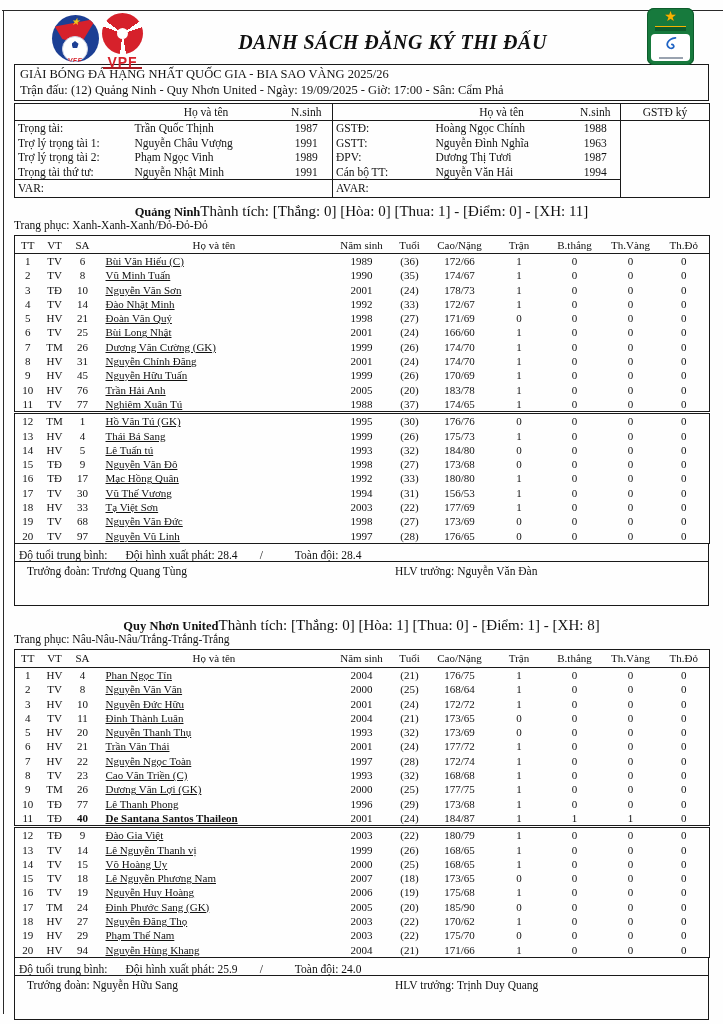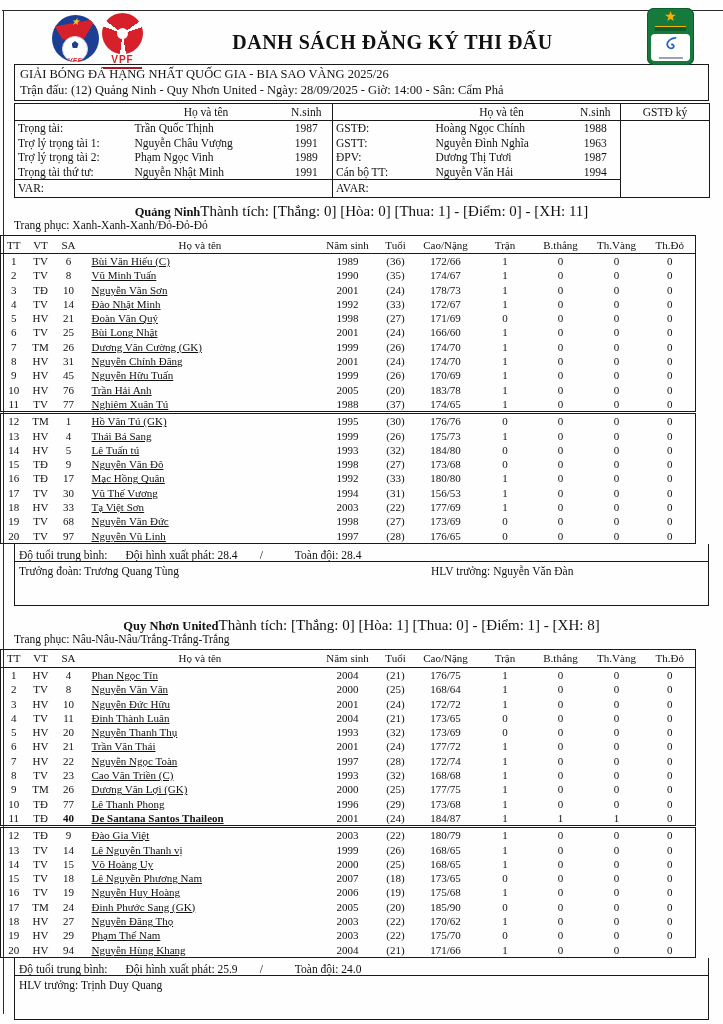--- a/index.html
+++ b/index.html
@@ -8,42 +8,42 @@
     font-family:"Liberation Serif","DejaVu Serif",serif;color:#111;
     -webkit-font-smoothing:antialiased;overflow:hidden;
   }
   
   .frame-top{position:absolute;left:2px;top:10px;width:721px;border-top:1.5px solid #2a2a2a;}
   .frame-left{position:absolute;left:3px;top:10px;height:1004px;border-left:1.5px solid #2a2a2a;}
 
   
   .doc-header{position:relative;height:64px;}
   .doc-title{position:absolute;left:72px;right:10px;top:31px;text-align:center;
-    font-size:20px;font-weight:bold;letter-spacing:.5px;}
+    font-size:20px;font-weight:bold;letter-spacing:.5px;font-style:italic;}
 
   .vff{position:absolute;left:52px;top:15px;width:47px;height:47px;border-radius:50%;
     background:#1c3f94;overflow:hidden;}
   .vff-flag{position:absolute;left:6%;top:8%;width:88%;height:55%;background:#d6212b;
     clip-path:polygon(0 30%,100% 0,62% 100%,18% 78%);}
   .vff-star{position:absolute;left:0;top:2px;width:100%;text-align:center;color:#f5c518;
     font-size:10px;line-height:10px;}
   .vff-ball{position:absolute;left:10px;top:21px;width:26px;height:26px;border-radius:50%;
     background:#fff;border:1px solid #cdd3e4;box-sizing:border-box;text-align:center;}
   .vff-ball b{display:block;margin-top:9px;font-family:"Liberation Sans",sans-serif;
     font-size:7px;line-height:7px;color:#d6212b;letter-spacing:.4px;}
   .vff-pent{display:block;margin:4px auto 0;width:7px;height:7px;background:#1c3f94;
     clip-path:polygon(50% 0,100% 38%,81% 100%,19% 100%,0 38%);}
 
   .vpf{position:absolute;left:102px;top:13px;width:41px;height:41px;border-radius:50%;
     background:conic-gradient(#d6212b 0 55deg,#fff 55deg 72deg,#d6212b 72deg 170deg,
       #fff 170deg 187deg,#d6212b 187deg 290deg,#fff 290deg 307deg,#d6212b 307deg 360deg);}
   .vpf::after{content:"";position:absolute;left:15px;top:15px;width:11px;height:11px;
     border-radius:50%;background:#fff;}
   .vpf-text{position:absolute;left:100px;top:54px;width:45px;text-align:center;
-    font-family:"Liberation Sans",sans-serif;font-weight:bold;font-size:10px;
+    font-family:"Liberation Sans",sans-serif;font-weight:bold;font-size:14px;
     color:#d6212b;letter-spacing:1px;}
   .vpf-sub{position:absolute;left:103px;top:67px;width:39px;height:2px;background:#a51d24;}
 
   .badge{position:absolute;left:647px;top:8px;width:47px;height:57px;background:#177a3d;
     border-radius:7px;box-shadow:0 0 0 1px #0e5c2c inset;}
   .badge-star{position:absolute;left:0;top:1px;width:100%;text-align:center;
     color:#f5b301;font-size:14px;line-height:15px;text-shadow:0 0 1px #7a5a00;}
   .badge-banner{position:absolute;left:8px;top:18px;right:8px;height:4px;background:#0e5c2c;
     border-top:1px solid #f5b301;}
   .badge-panel{position:absolute;left:4px;bottom:4px;right:4px;height:27px;background:#fff;
@@ -67,40 +67,40 @@
   .officials .sign{border-left:1px solid #1a1a1a;}
   .officials tr.var td{border-top:1px solid #1a1a1a;height:17px;}
 
   
   .team-head{margin:5px 14px 0;height:16px;display:flex;justify-content:center;
     align-items:baseline;}
   .team-name{font-size:12.5px;font-weight:bold;}
   .team-record{font-size:15px;}
   .team-kit{margin:0 14px;height:16px;font-size:11.5px;}
 
-  table.roster{border-collapse:collapse;margin-left:0;width:695px;table-layout:fixed;
+  table.roster{border-collapse:collapse;margin-left:14px;width:695px;table-layout:fixed;
     font-size:11px;border:1.5px solid #1a1a1a;}
   .roster th{font-weight:normal;height:17px;padding:0;border-bottom:1px solid #1a1a1a;
     text-align:center;white-space:nowrap;}
   .roster td{height:14.3px;padding:0;line-height:14.3px;text-align:center;white-space:nowrap;}
   .roster td.c-name{text-align:left;padding-left:9px;text-decoration:underline;}
   .roster th.c-name{text-align:center;}
   .roster tbody.subs tr:first-of-type td{border-top:3px double #1a1a1a;}
   .roster tr.bold td.c-name,.roster tr.bold td.c-sa{font-weight:bold;}
 
   .sumrow{margin-left:14px;width:695px;box-sizing:border-box;border:1.5px solid #1a1a1a;
     border-top:none;height:18px;display:flex;align-items:flex-end;font-size:11.5px;
     padding-left:4px;}
   .sumrow .s1{margin-left:0;}
   .sumrow .s2{margin-left:18px;}
   .sumrow .s3{margin-left:22px;}
   .sumrow .s4{margin-left:32px;}
   .staffrow{margin-left:14px;width:695px;box-sizing:border-box;border:1.5px solid #1a1a1a;
     border-top:none;height:44px;display:flex;align-items:flex-start;font-size:11.5px;
-    padding:3px 0 0 4px;gap:44px;}
+    padding:3px 0 0 12px;}
   .staffrow .left{width:368px;}
   .team2gap{height:6px;}
 </style>
 </head>
 <body>
 
 <div class="frame-top"></div>
 <div class="frame-left"></div>
 
 <div class="doc-header">
@@ -123,21 +123,21 @@
       <svg width="18" height="16" viewBox="0 0 20 18">
         <path d="M15 2 C6 3 3 11 8.5 13.5 C13 15 15 10.5 11 9.5" stroke="#1e63c4" stroke-width="2" fill="none" stroke-linecap="round"></path>
       </svg>
       <div class="badge-sub"></div>
     </div>
   </div>
 </div>
 
 <div class="info-box">
   <div>GIẢI BÓNG ĐÁ HẠNG NHẤT QUỐC GIA - BIA SAO VÀNG 2025/26</div>
-  <div>Trận đấu: (12) Quảng Ninh - Quy Nhơn United - Ngày: 28/09/2025 - Giờ: 14:00 - Sân: Cẩm Phả</div>
+  <div>Trận đấu: (12) Quảng Ninh - Quy Nhơn United - Ngày: 19/09/2025 - Giờ: 17:00 - Sân: Cẩm Phả</div>
 </div>
 
 <table class="officials">
   <colgroup>
     <col style="width:117px">
       <col style="width:149px">
       <col style="width:52px">
     <col style="width:100px">
       <col style="width:138px">
       <col style="width:50px">
@@ -848,14 +848,15 @@
     </tbody>
 </table>
 
 <div class="sumrow">
   <span class="s1">Độ tuổi trung bình:</span>
   <span class="s2">Đội hình xuất phát: 25.9</span>
   <span class="s3">/</span>
   <span class="s4">Toàn đội: 24.0</span>
 </div>
 <div class="staffrow">
+  <span class="left">Trưởng đoàn: Nguyễn Hữu Sang</span>
   <span>HLV trưởng: Trịnh Duy Quang</span>
 </div>
 
 </body></html>

